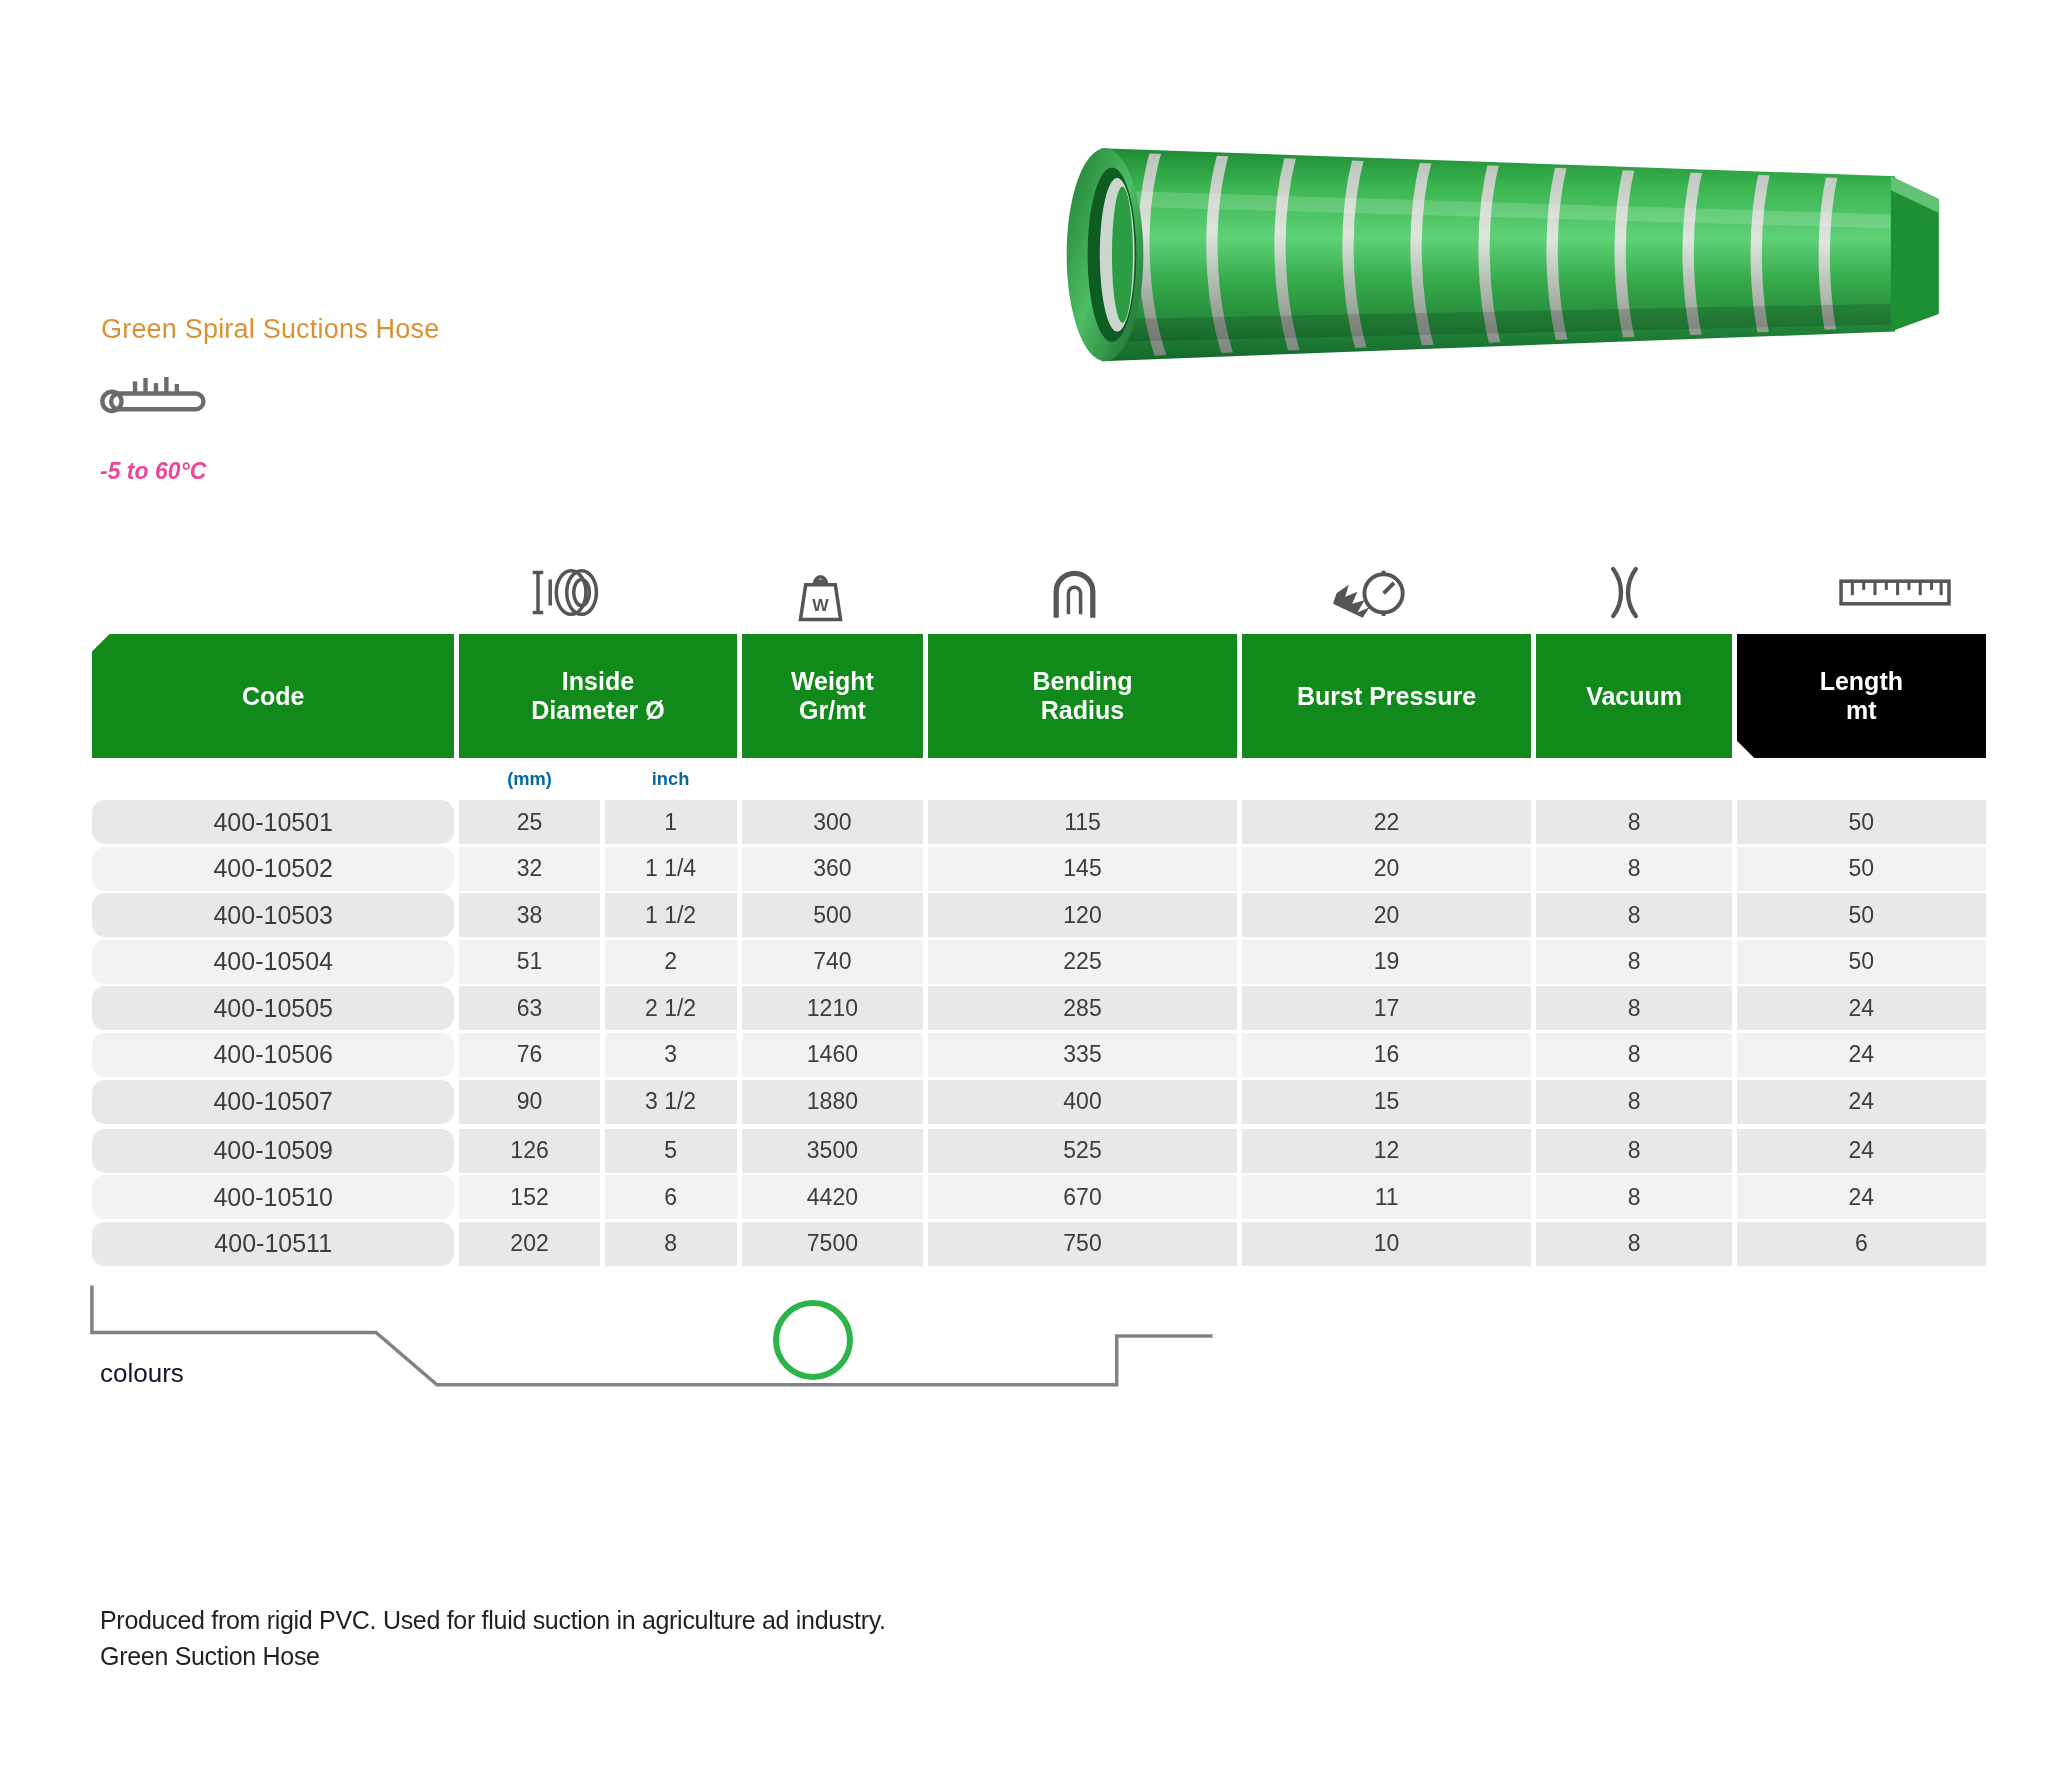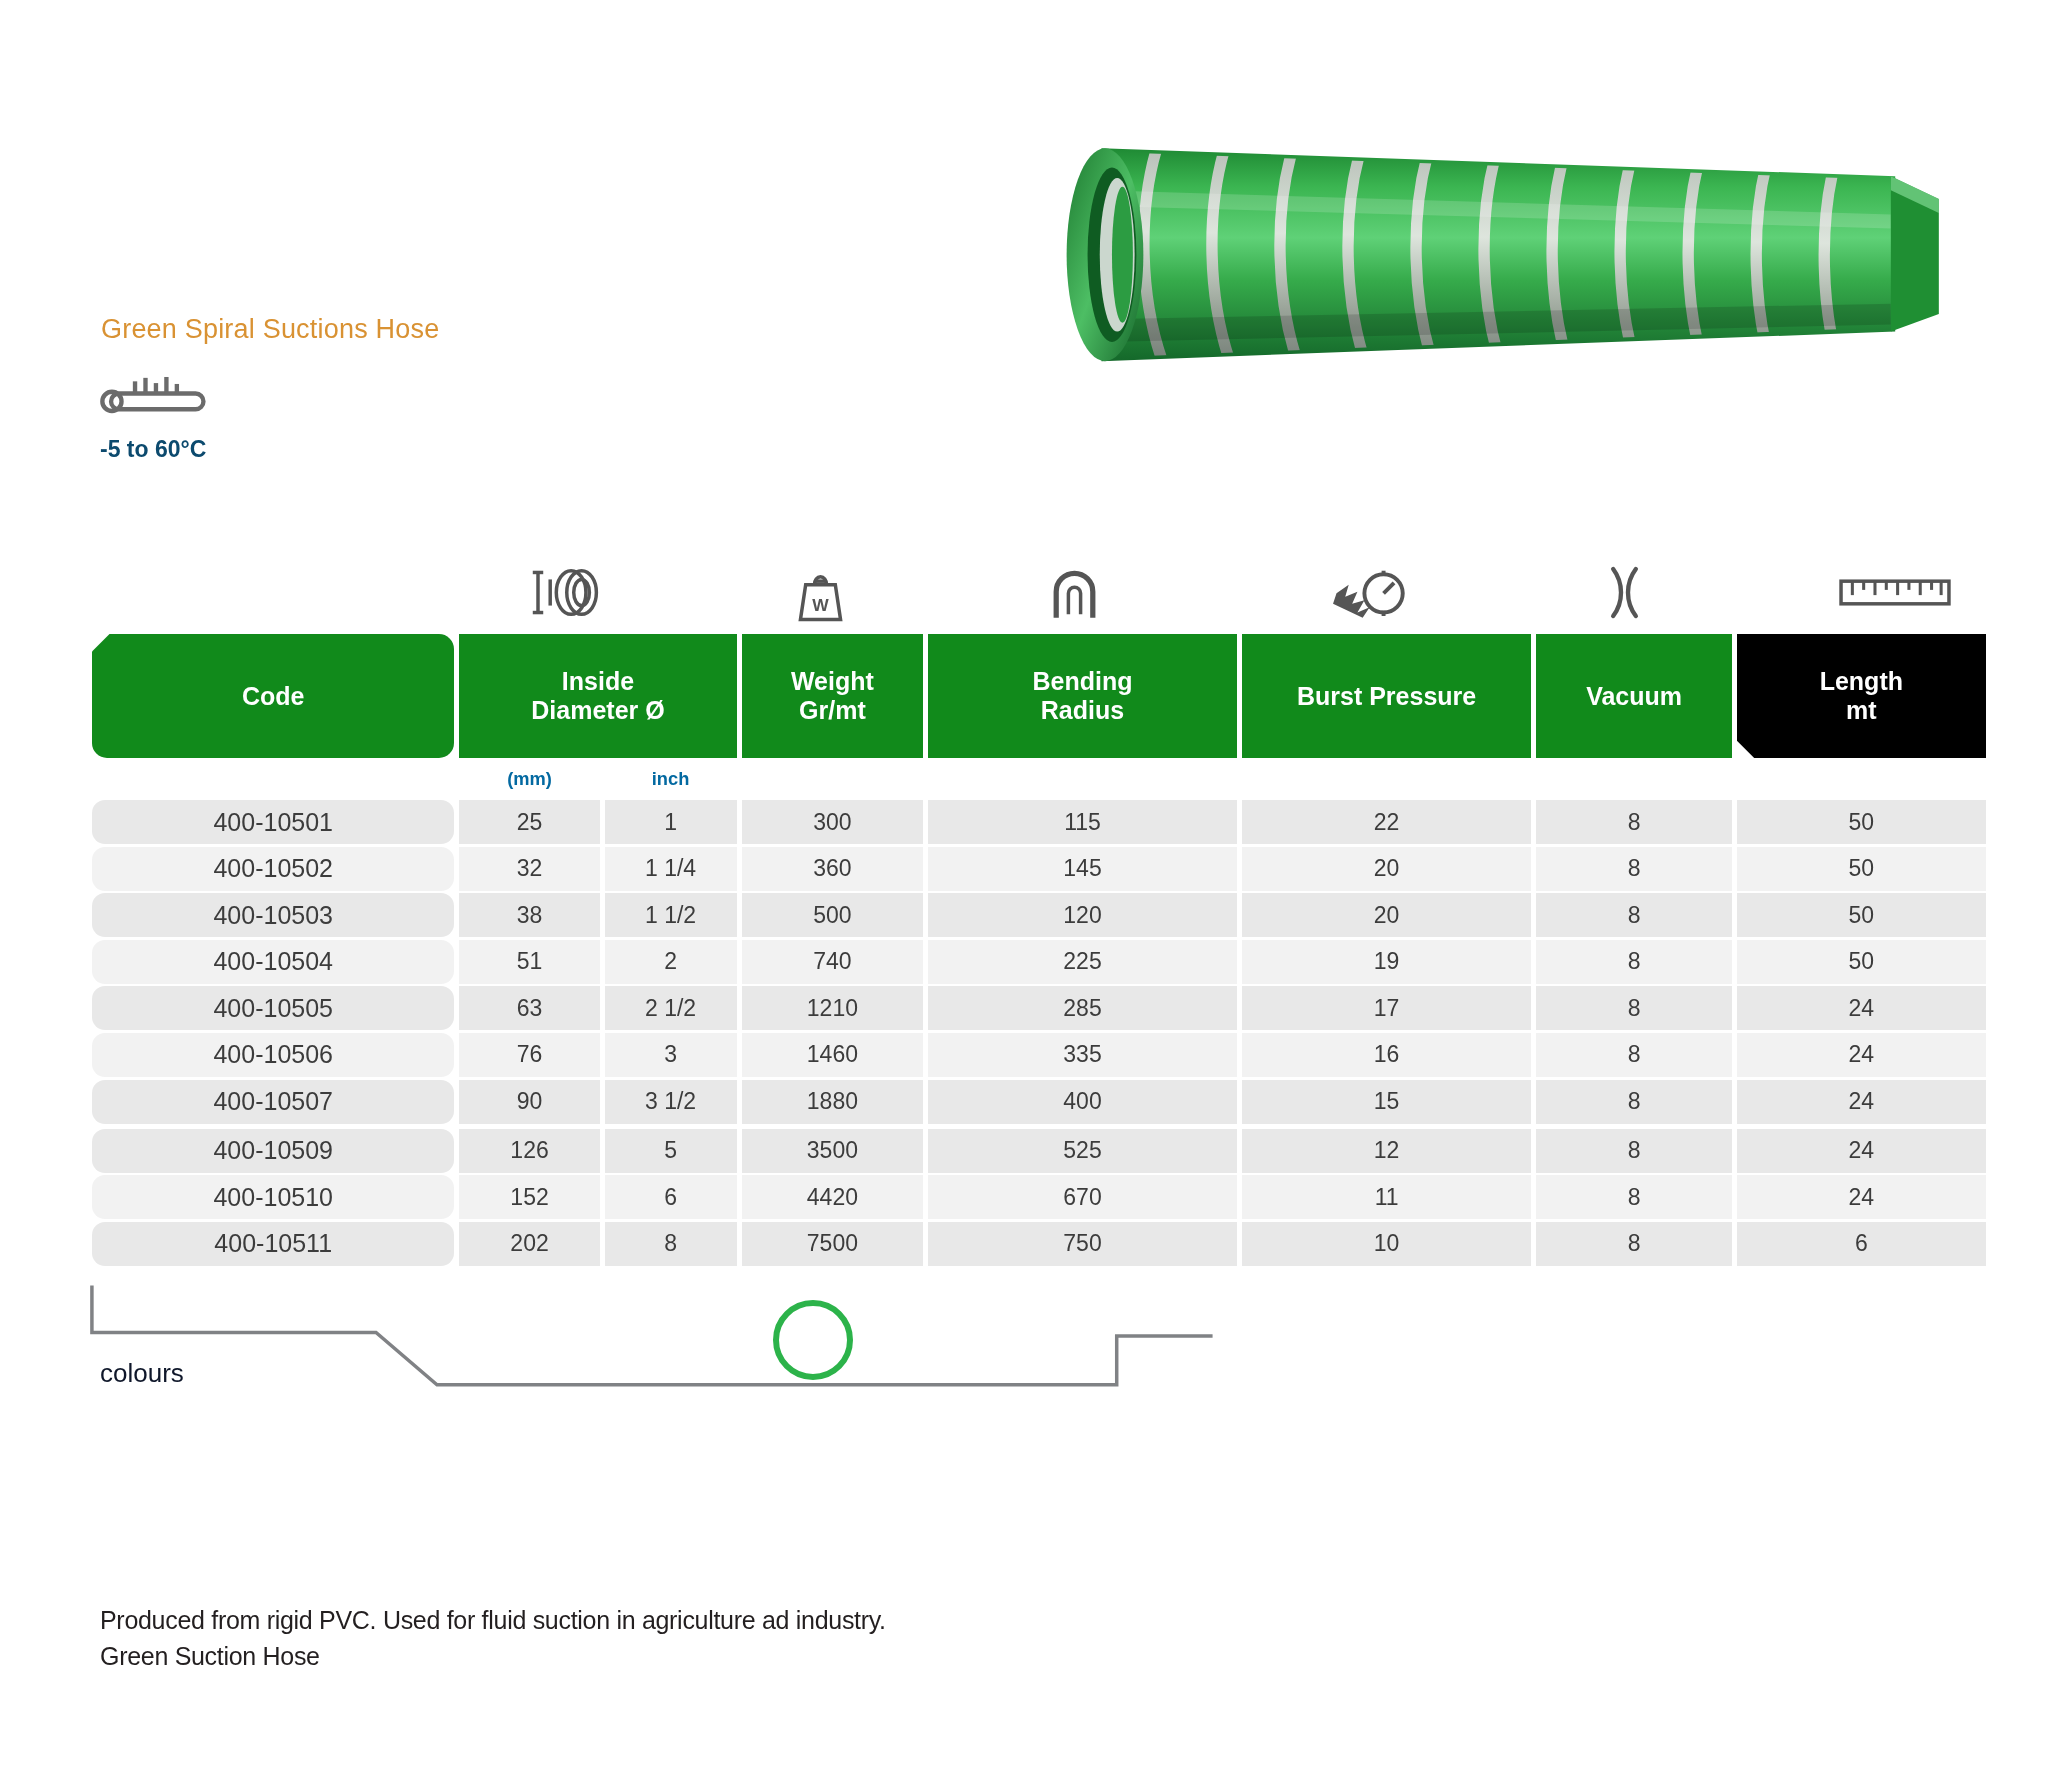--- a/index.html
+++ b/index.html
@@ -30,24 +30,25 @@
   .temp-icon {
     position: absolute;
     left: 98px;
     top: 376px;
     width: 122px;
     height: 56px;
   }
   .temp-range {
     position: absolute;
     left: 100px;
-    top: 436px;
+    top: 458px;
     font-size: 23px;
     font-weight: 600;
-    color: #0c4a6e;
+    color: #ec4899;
+    font-style: italic;
   }
 
   
   .hose-img {
     position: absolute;
     left: 1031px;
     top: 96px;
     width: 926px;
     height: 314px;
   }
@@ -329,21 +330,21 @@
       <col style="width:135px">
       <col style="width:127px">
       <col style="width:175px">
       <col style="width:297px">
       <col style="width:279px">
       <col style="width:188px">
       <col style="width:240px">
     </colgroup>
     <thead>
       <tr>
-        <th class="hdr first" style="background: rgb(17, 138, 27); border-radius: 15px;">
+        <th class="hdr first" style="background: rgb(17, 138, 27);">
           <span class="hdr-inner">Code</span>
         </th>
         <th class="hdr" colspan="2" style="background: rgb(17, 138, 27);">
           <span class="hdr-inner">Inside</span>
           <span class="hdr-sub">Diameter Ø</span>
         </th>
         <th class="hdr" style="background: rgb(17, 138, 27);">
           <span class="hdr-inner">Weight</span>
           <span class="hdr-sub">Gr/mt</span>
         </th>

